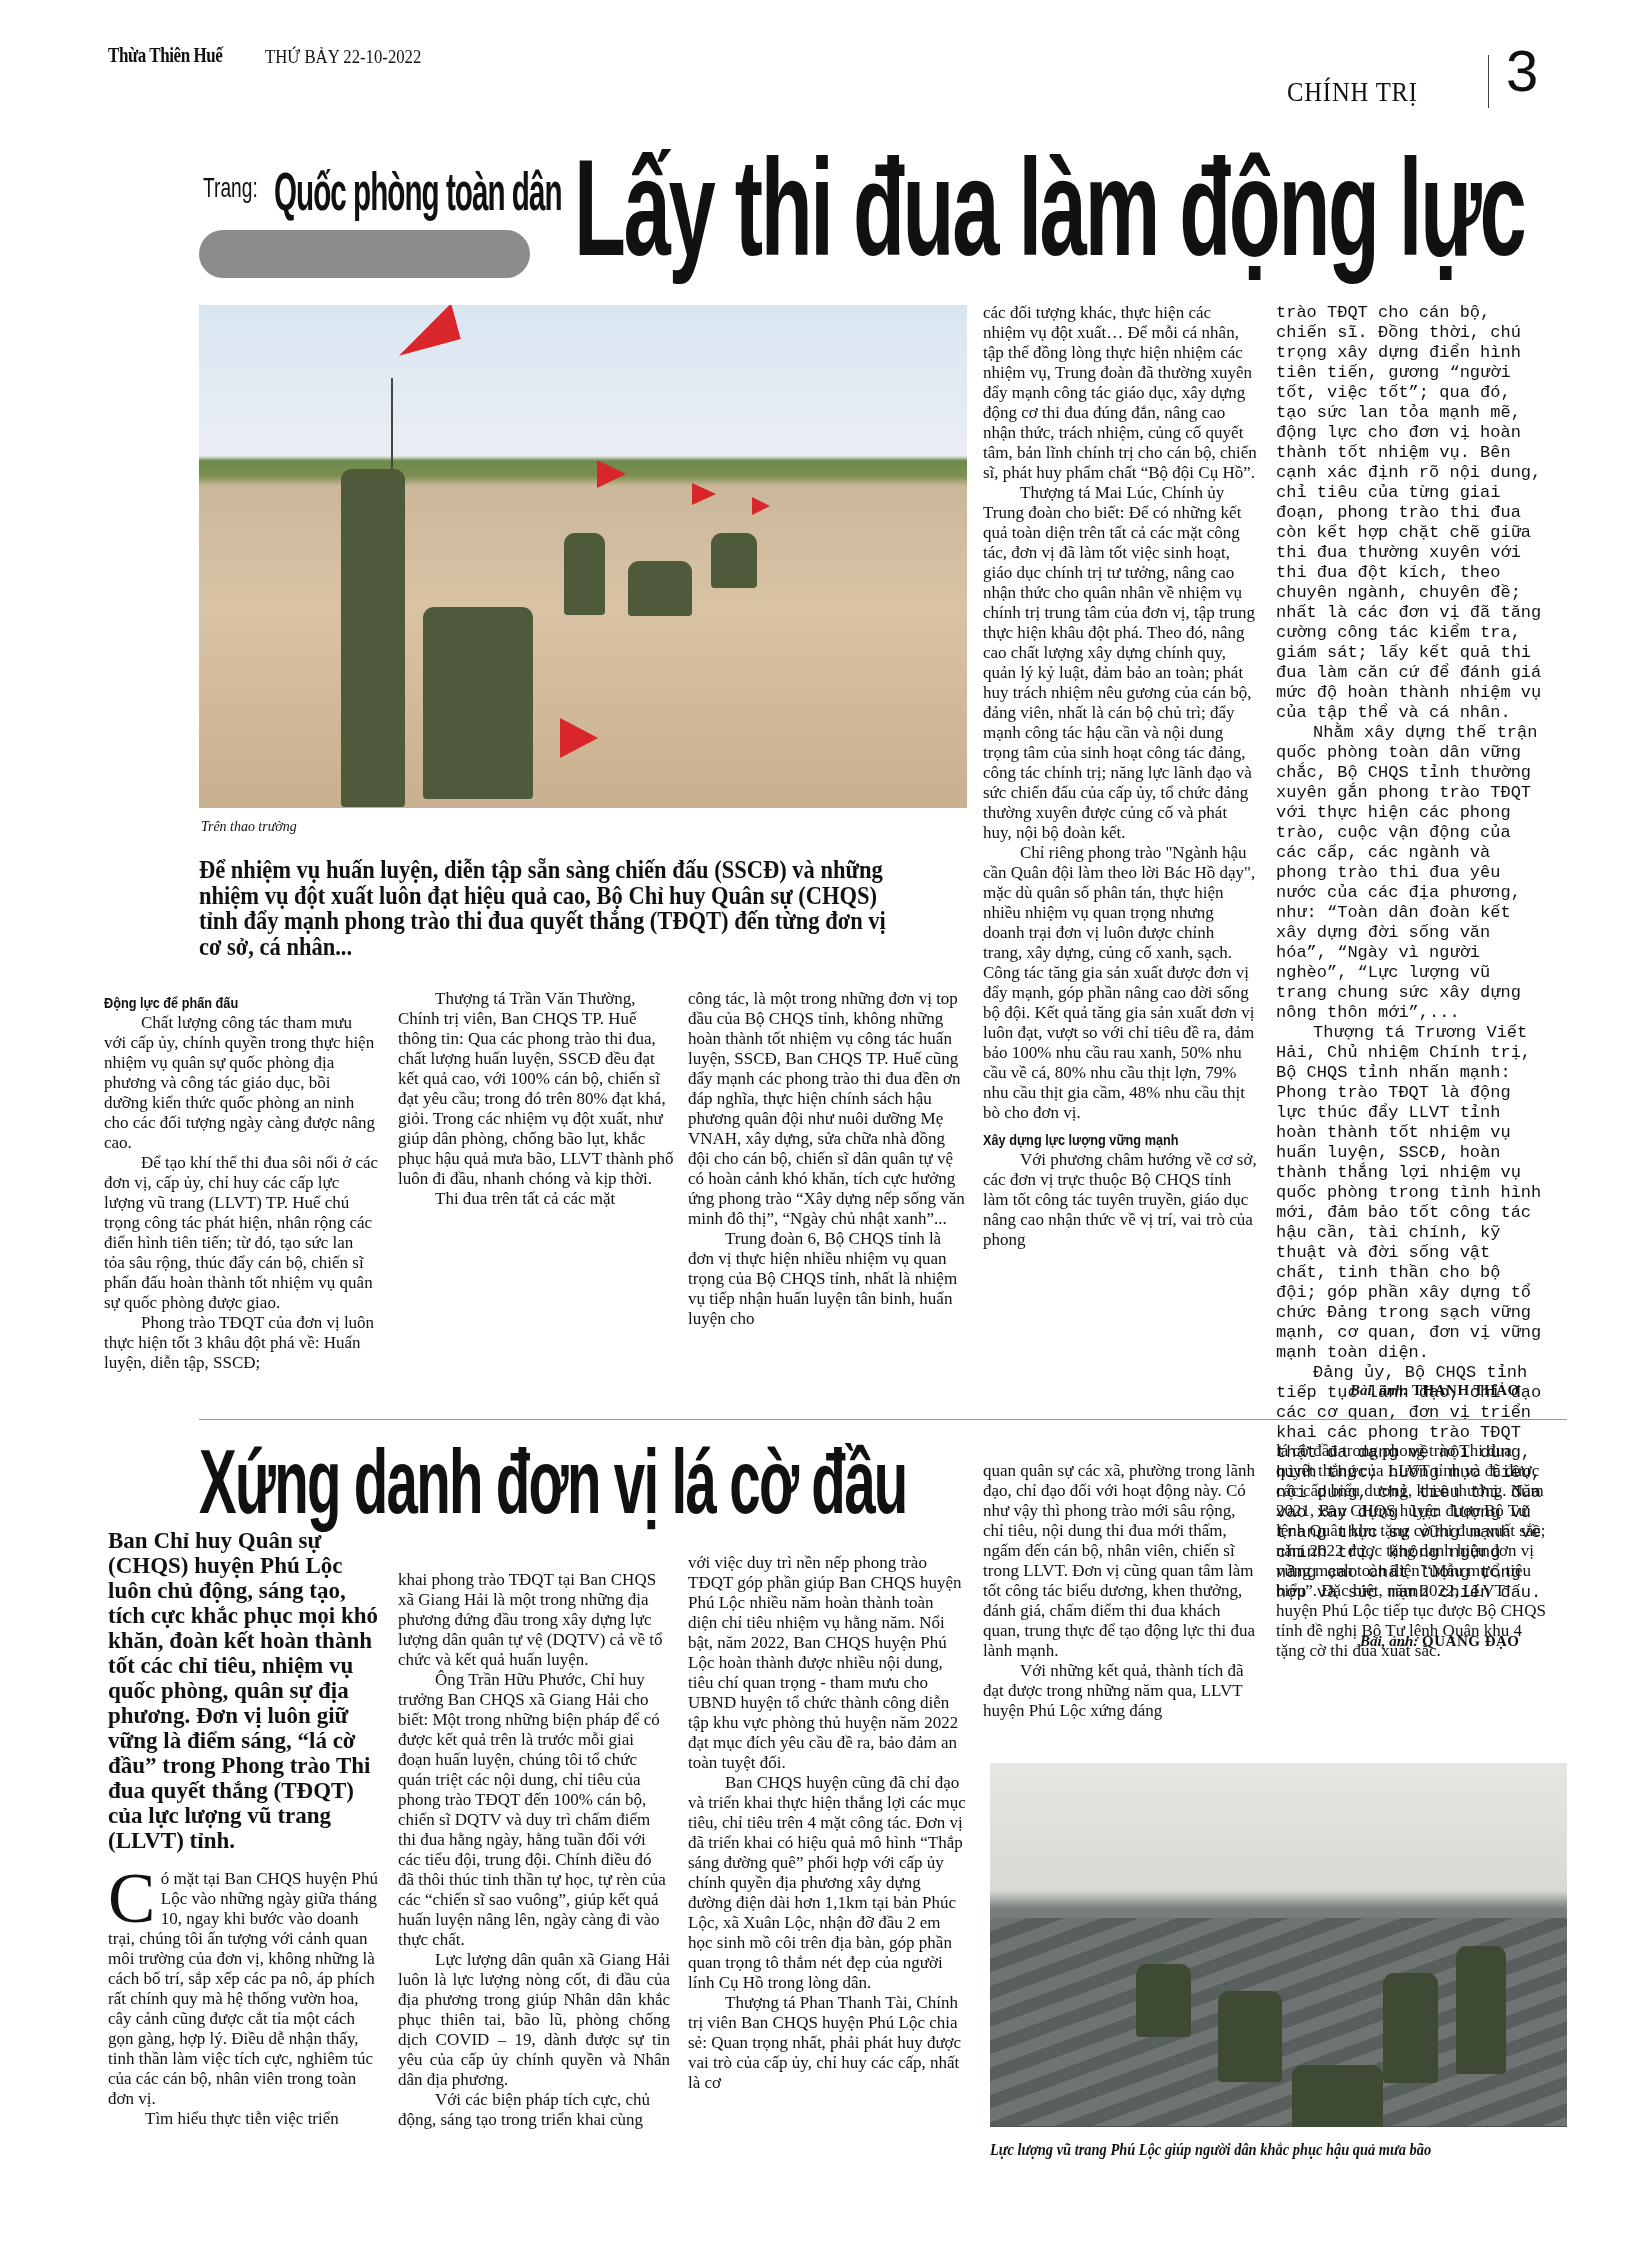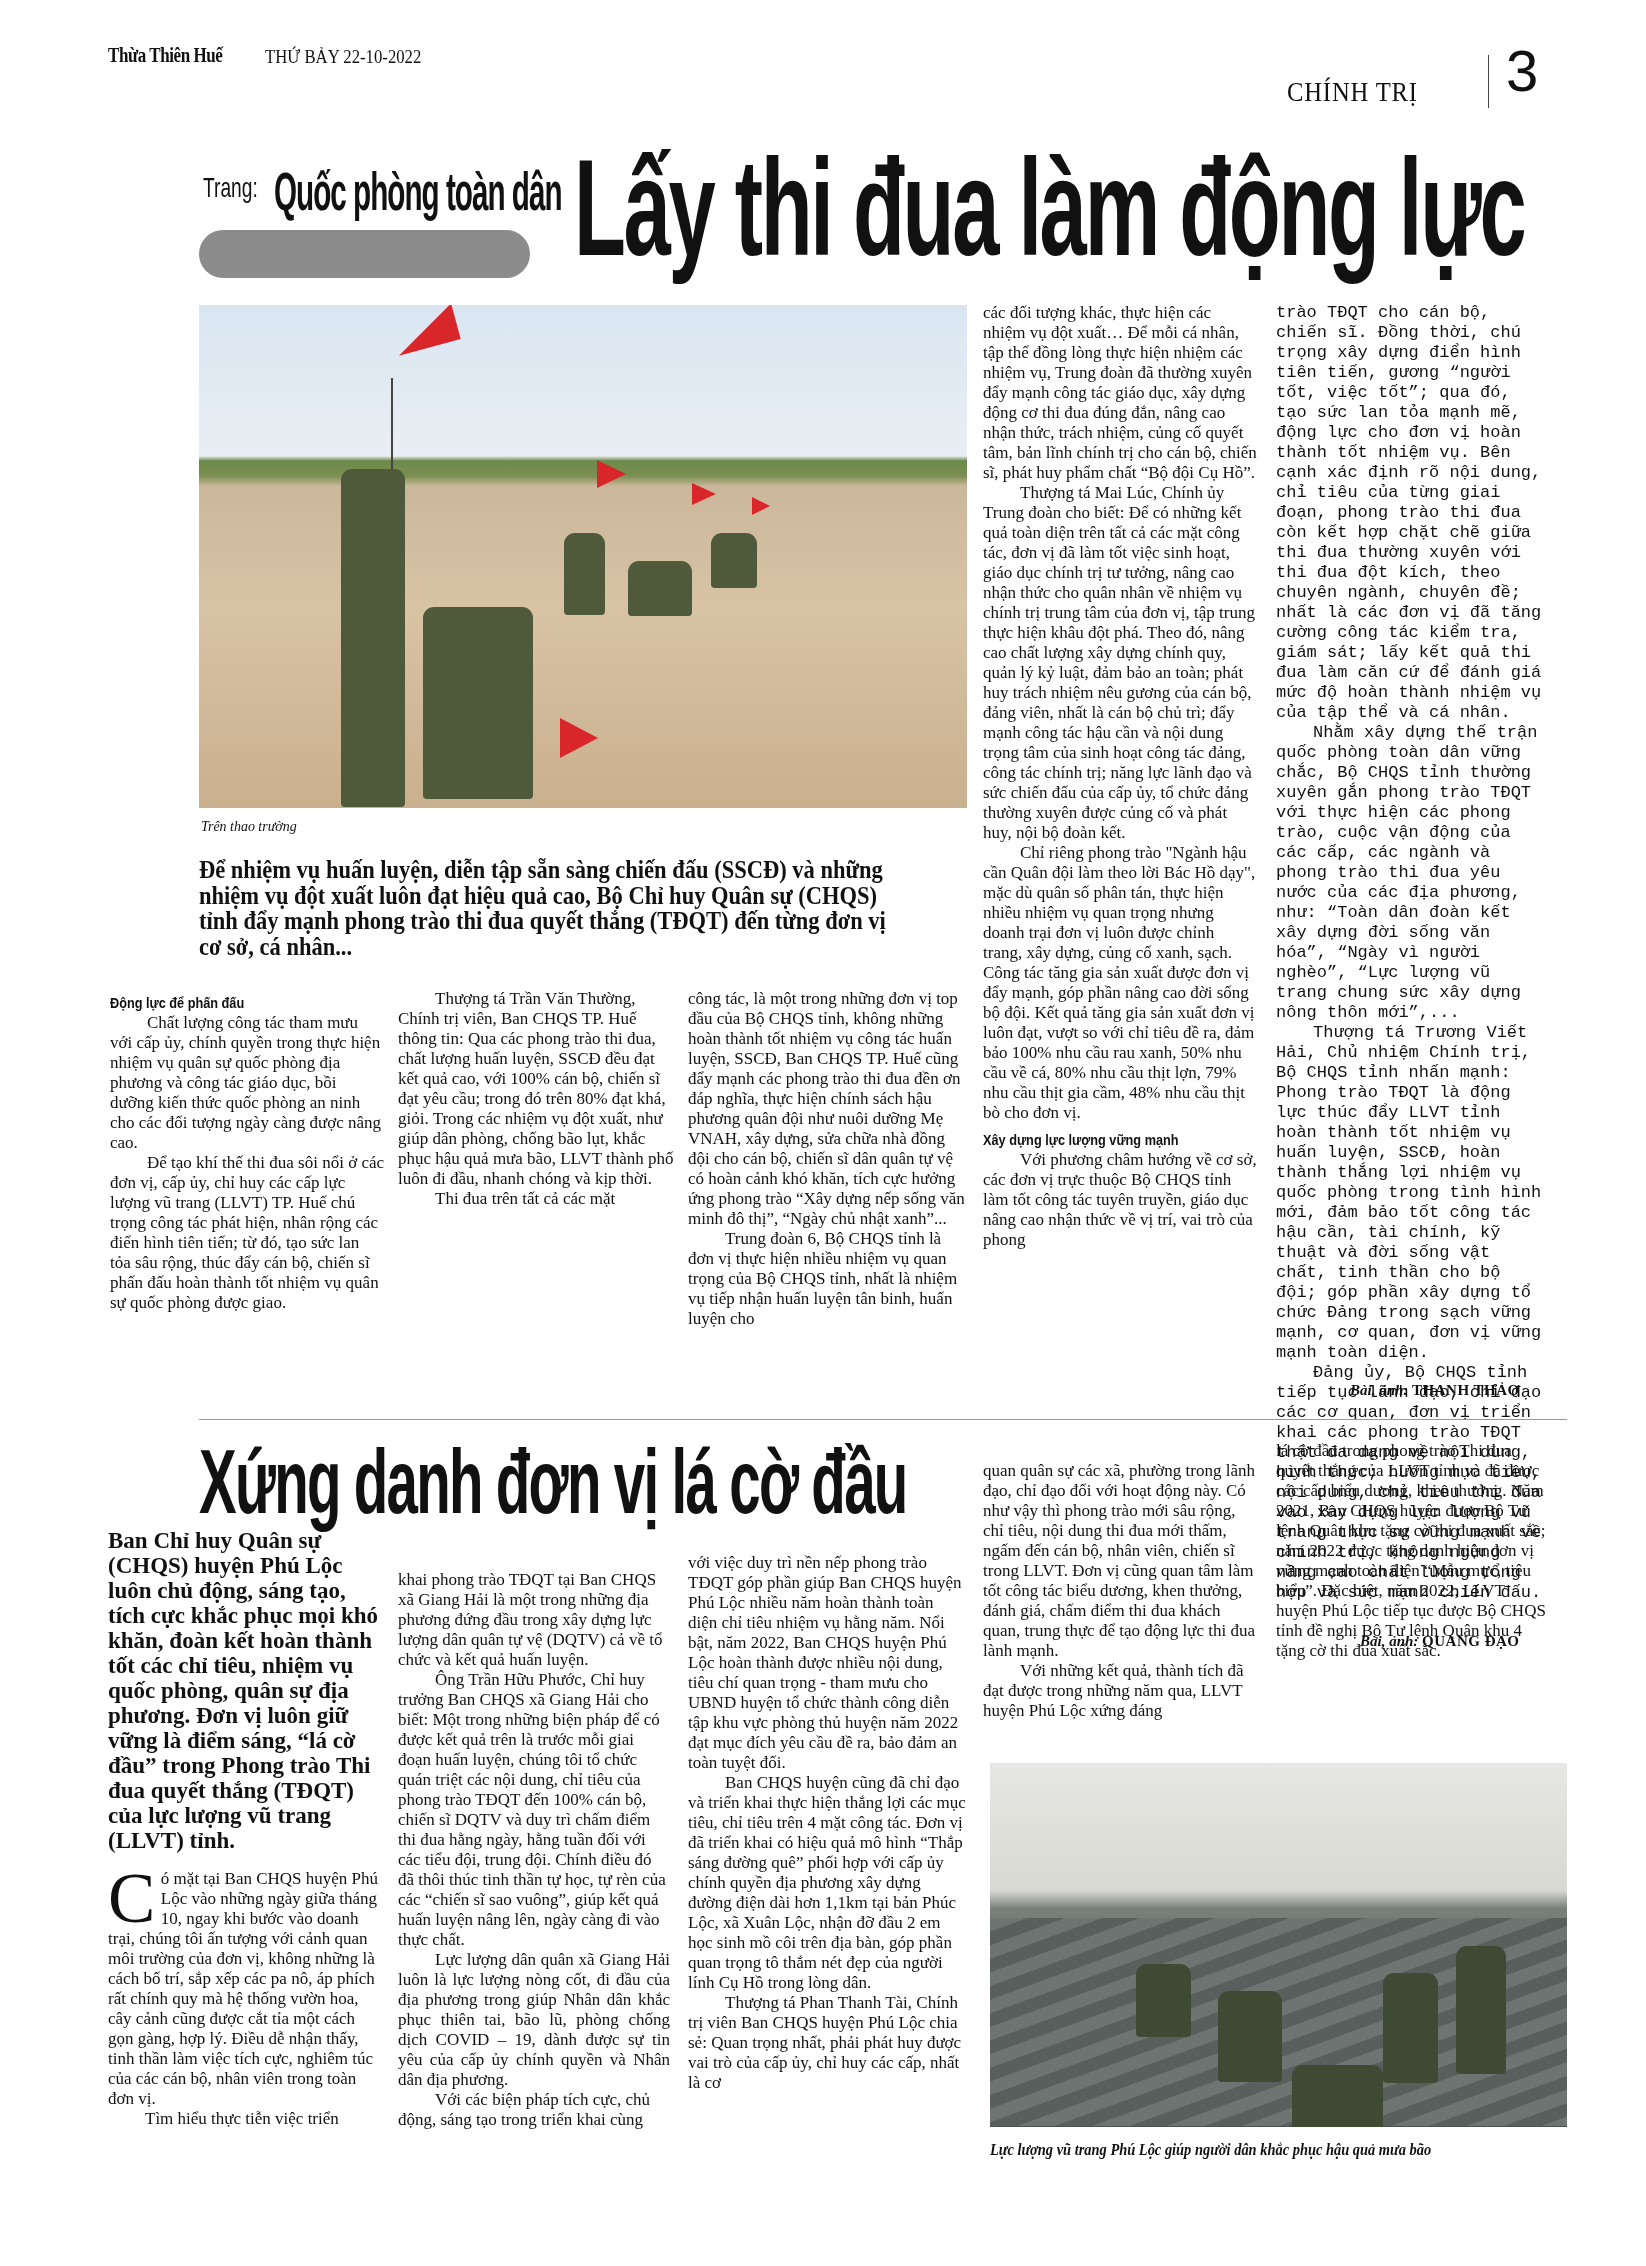--- a/index.html
+++ b/index.html
@@ -61,24 +61,25 @@
   <div class="soldier" style="left:142px;top:164px;width:64px;height:338px;"></div>
   <div class="soldier" style="left:224px;top:302px;width:110px;height:192px;"></div>
   <div class="soldier" style="left:365px;top:228px;width:41px;height:82px;"></div>
   <div class="soldier" style="left:429px;top:256px;width:64px;height:55px;"></div>
   <div class="soldier" style="left:512px;top:228px;width:46px;height:55px;"></div>
 </div>
 <div class="abs caption1">Trên thao trường</div>
 
 <div class="abs lead1">Để nhiệm vụ huấn luyện, diễn tập sẵn sàng chiến đấu (SSCĐ) và những nhiệm vụ đột xuất luôn đạt hiệu quả cao, Bộ Chỉ huy Quân sự (CHQS) tỉnh đẩy mạnh phong trào thi đua quyết thắng (TĐQT) đến từng đơn vị cơ sở, cá nhân...</div>
 
-<div class="abs col" style="left:110px;top:993px;width:274px;">
+<div class="abs col" style="left:104px;top:993px;width:274px;">
   <div class="subhead">Động lực để phấn đấu</div>
   <p>Chất lượng công tác tham mưu với cấp ủy, chính quyền trong thực hiện nhiệm vụ quân sự quốc phòng địa phương và công tác giáo dục, bồi dưỡng kiến thức quốc phòng an ninh cho các đối tượng ngày càng được nâng cao.</p>
   <p>Để tạo khí thế thi đua sôi nổi ở các đơn vị, cấp ủy, chỉ huy các cấp lực lượng vũ trang (LLVT) TP. Huế chú trọng công tác phát hiện, nhân rộng các điển hình tiên tiến; từ đó, tạo sức lan tỏa sâu rộng, thúc đẩy cán bộ, chiến sĩ phấn đấu hoàn thành tốt nhiệm vụ quân sự quốc phòng được giao.</p>
+  <p>Phong trào TĐQT của đơn vị luôn thực hiện tốt 3 khâu đột phá về: Huấn luyện, diễn tập, SSCĐ;</p>
 </div>
 
 <div class="abs col" style="left:398px;top:989px;width:276px;">
   <p>Thượng tá Trần Văn Thường, Chính trị viên, Ban CHQS TP. Huế thông tin: Qua các phong trào thi đua, chất lượng huấn luyện, SSCĐ đều đạt kết quả cao, với 100% cán bộ, chiến sĩ đạt yêu cầu; trong đó trên 80% đạt khá, giỏi. Trong các nhiệm vụ đột xuất, như giúp dân phòng, chống bão lụt, khắc phục hậu quả mưa bão, LLVT thành phố luôn đi đầu, nhanh chóng và kịp thời.</p>
   <p>Thi đua trên tất cả các mặt</p>
 </div>
 
 <div class="abs col" style="left:688px;top:989px;width:279px;">
   <p class="noindent">công tác, là một trong những đơn vị top đầu của Bộ CHQS tỉnh, không những hoàn thành tốt nhiệm vụ công tác huấn luyện, SSCĐ, Ban CHQS TP. Huế cũng đẩy mạnh các phong trào thi đua đền ơn đáp nghĩa, thực hiện chính sách hậu phương quân đội như nuôi dưỡng Mẹ VNAH, xây dựng, sửa chữa nhà đồng đội cho cán bộ, chiến sĩ dân quân tự vệ có hoàn cảnh khó khăn, tích cực hưởng ứng phong trào “Xây dựng nếp sống văn minh đô thị”, “Ngày chủ nhật xanh”...</p>
   <p>Trung đoàn 6, Bộ CHQS tỉnh là đơn vị thực hiện nhiều nhiệm vụ quan trọng của Bộ CHQS tỉnh, nhất là nhiệm vụ tiếp nhận huấn luyện tân binh, huấn luyện cho</p>

